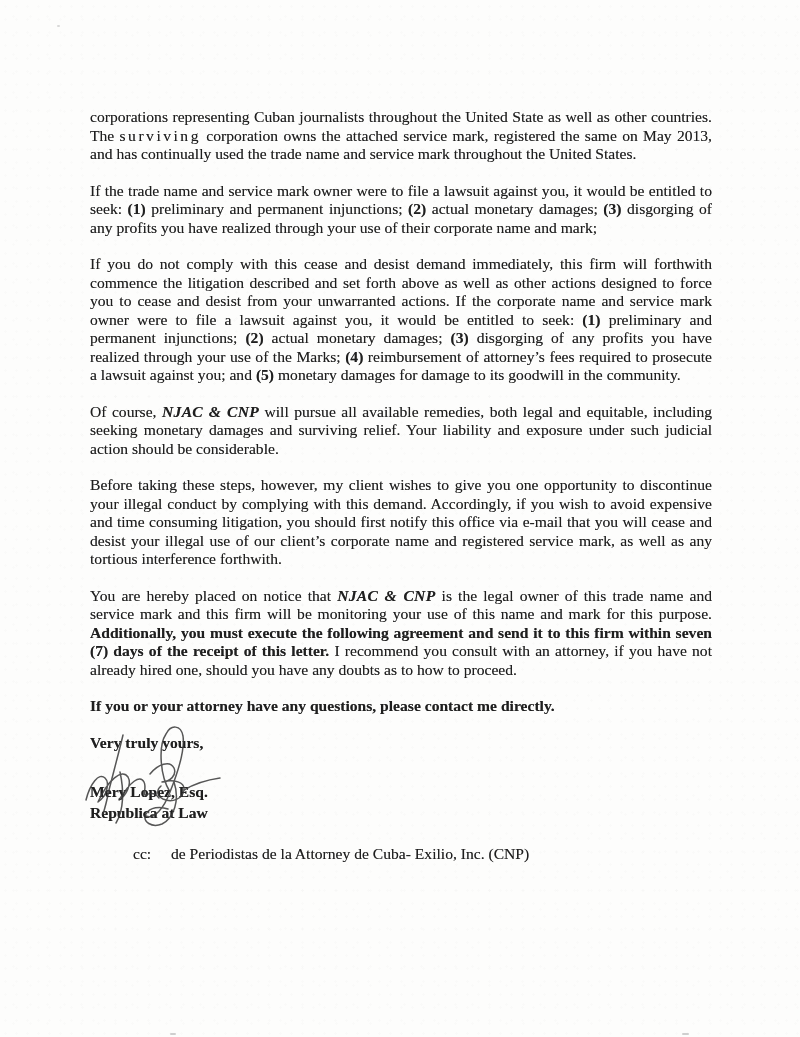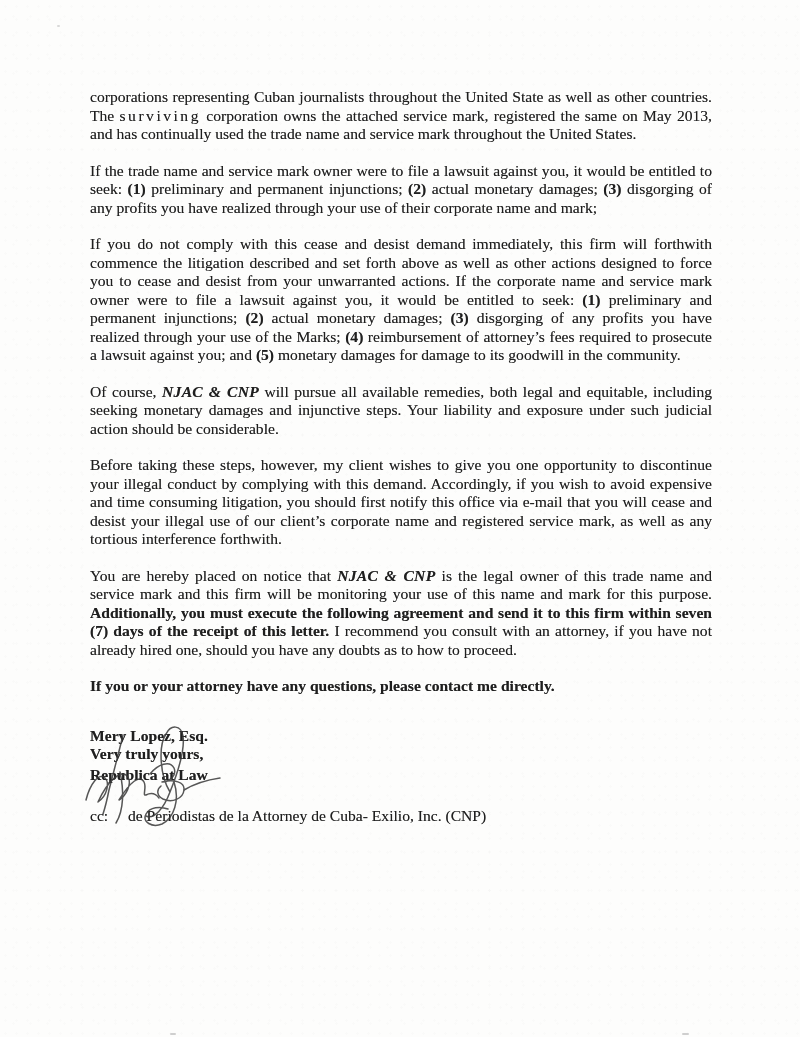--- a/index.html
+++ b/index.html
@@ -16,21 +16,21 @@
                       radial-gradient(rgba(0,0,0,0.010) 1px, transparent 1.2px);
     background-size: 11px 13px, 17px 19px;
     background-position: 0 0, 5px 7px;
     overflow: hidden;
     font-family: "Liberation Serif", "DejaVu Serif", serif;
     color: #1f1f1f;
   }
   .letter {
     position: absolute;
     left: 90px;
-    top: 88px;
+    top: 108px;
     width: 622px;
     font-size: 15.6px;
     line-height: 18.5px;
     text-shadow: 0 0 0.4px rgba(20,20,20,0.5);
   }
   .letter p {
     margin: 0 0 18px 0;
     text-align: justify;
   }
   .letter p.left { text-align: left; font-weight: bold; }
@@ -40,20 +40,21 @@
   .spaced { letter-spacing: 2.5px; }
   .closing { margin-bottom: 0 !important; }
   .sig-name { margin: 31px 0 0 0 !important; }
   .sig-title { margin: 2px 0 0 0 !important; }
   .initials { margin: 18px 0 0 0 !important; }
   .cc-row {
     margin-top: 23px;
     display: flex;
     align-items: flex-start;
     text-align: left;
+    margin-left: 43px;
   }
   .cc-label { width: 38px; flex: none; }
   .cc-text { flex: 1 1 auto; }
   .cc-line { line-height: 18.5px; }
   .signature-svg {
     position: absolute;
     left: 82px;
     top: 722px;
     width: 145px;
     height: 115px;
@@ -74,31 +75,31 @@
 <div class="page">
 
   <div class="letter">
 
     <p><span>corporations representing Cuban journalists throughout the United State as well as other countries. The </span><span class="spaced">surviving</span><span> corporation owns the attached service mark, registered the same on May 2013, and has continually used the trade name and service mark throughout the United States.</span></p>
 
     <p><span>If the trade name and service mark owner were to file a lawsuit against you, it would be entitled to seek: </span><span class="enum">(1)</span><span> preliminary and permanent injunctions; </span><span class="enum">(2)</span><span> actual monetary damages; </span><span class="enum">(3)</span><span> disgorging of any profits you have realized through your use of their corporate name and mark;</span></p>
 
     <p><span>If you do not comply with this cease and desist demand immediately, this firm will forthwith commence the litigation described and set forth above as well as other actions designed to force you to cease and desist from your unwarranted actions. If the corporate name and service mark owner were to file a lawsuit against you, it would be entitled to seek: </span><span class="enum">(1)</span><span> preliminary and permanent injunctions; </span><span class="enum">(2)</span><span> actual monetary damages; </span><span class="enum">(3)</span><span> disgorging of any profits you have realized through your use of the Marks; </span><span class="enum">(4)</span><span> reimbursement of attorney’s fees required to prosecute a lawsuit against you; and </span><span class="enum">(5)</span><span> monetary damages for damage to its goodwill in the community.</span></p>
 
-    <p><span>Of course, </span><span class="firm">NJAC &amp; CNP</span><span> will pursue all available remedies, both legal and equitable, including seeking monetary damages and injunctive steps. Your liability and exposure under such judicial action should be considerable.</span></p>
+    <p><span>Of course, </span><span class="firm">NJAC &amp; CNP</span><span> will pursue all available remedies, both legal and equitable, including seeking monetary damages and surviving relief. Your liability and exposure under such judicial action should be considerable.</span></p>
 
     <p><span>Before taking these steps, however, my client wishes to give you one opportunity to discontinue your illegal conduct by complying with this demand. Accordingly, if you wish to avoid expensive and time consuming litigation, you should first notify this office via e-mail that you will cease and desist your illegal use of our client’s corporate name and registered service mark, as well as any tortious interference forthwith.</span></p>
 
     <p><span>You are hereby placed on notice that </span><span class="firm">NJAC &amp; CNP</span><span> is the legal owner of this trade name and service mark and this firm will be monitoring your use of this name and mark for this purpose. </span><span class="bold-run">Additionally, you must execute the following agreement and send it to this firm within seven (7) days of the receipt of this letter.</span><span> I recommend you consult with an attorney, if you have not already hired one, should you have any doubts as to how to proceed.</span></p>
 
     <p class="left"><span>If you or your attorney have any questions, please contact me directly.</span></p>
 
+    <p class="left closing"><span>Very truly yours,</span></p>
+
     <p class="left sig-name"><span>Mery Lopez, Esq.</span></p>
-
-    <p class="left closing"><span>Very truly yours,</span></p>
 
     <p class="left sig-title"><span>Republica at Law</span></p>
 
 
     <div class="cc-row">
       <span class="cc-label">cc:</span>
       <div class="cc-text">
         <div class="cc-line">de Periodistas de la Attorney de Cuba- Exilio, Inc. (CNP)</div>
       </div>
     </div>

